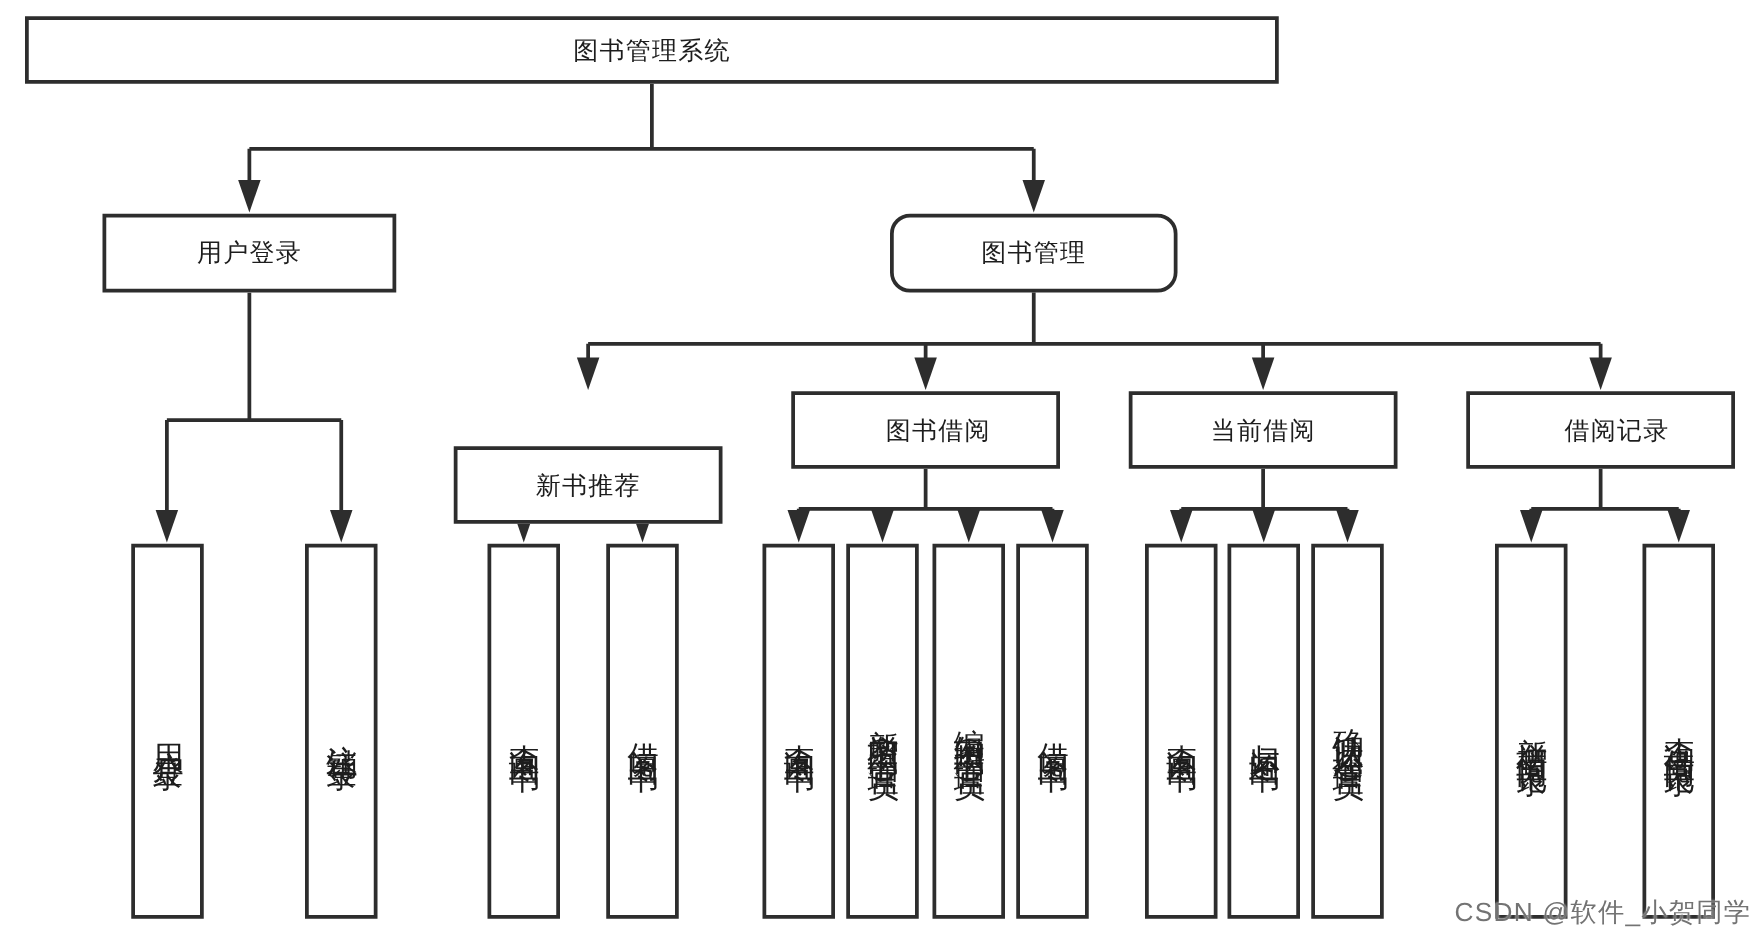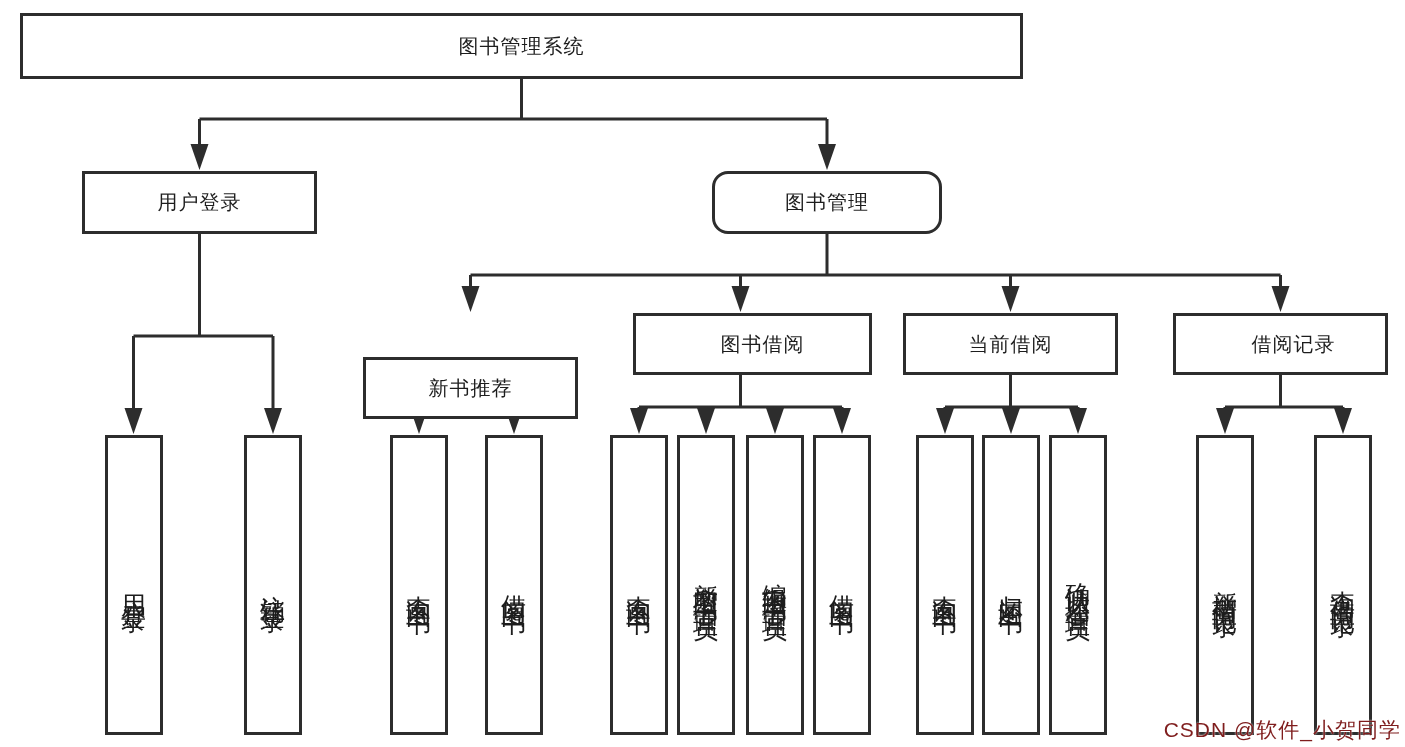--- a/index.html
+++ b/index.html
@@ -33,38 +33,38 @@
   }
   .vbox span{
     writing-mode:vertical-rl;
     text-orientation:mixed;
     font-size:25px;
     letter-spacing:5px;
     line-height:52px;
     white-space:nowrap;
   }
   
-  .b-root{left:20px;top:13px;width:1003px;height:66px;}
+  .b-root{left:20px;top:13px;width:1003px;height:54px;}
   .b-user{left:82px;top:171px;width:235px;height:63px;}
   .b-book{left:712px;top:171px;width:230px;height:63px;border-radius:16px;}
   .b-g1{left:363px;top:313px;width:215px;height:62px;margin-top:44px;}
-  .b-g2{left:633px;top:313px;width:239px;height:62px;padding-left:20px;}
+  .b-g2{left:633px;top:313px;width:215px;height:62px;padding-left:20px;}
   .b-g3{left:903px;top:313px;width:215px;height:62px;}
   .b-g4{left:1173px;top:313px;width:215px;height:62px;padding-left:26px;}
   
   .v-u1{left:105px;} .v-u2{left:244px;}
   .v-g1a{left:390px;} .v-g1b{left:485px;}
   .v-g2a{left:610px;} .v-g2b{left:677px;} .v-g2c{left:746px;} .v-g2d{left:813px;}
   .v-g3a{left:916px;} .v-g3b{left:982px;} .v-g3c{left:1049px;}
   .v-g4a{left:1196px;} .v-g4b{left:1314px;}
   #watermark{
     position:absolute;
     right:4px;bottom:3px;
     font-size:21px;
-    color:#7f1d1d;
+    color:#737373;
     letter-spacing:1px;
     z-index:3;
     text-shadow:0 0 2px #ffffff;
   }
 </style>
 </head>
 <body>
 
 <div id="canvas">
 

